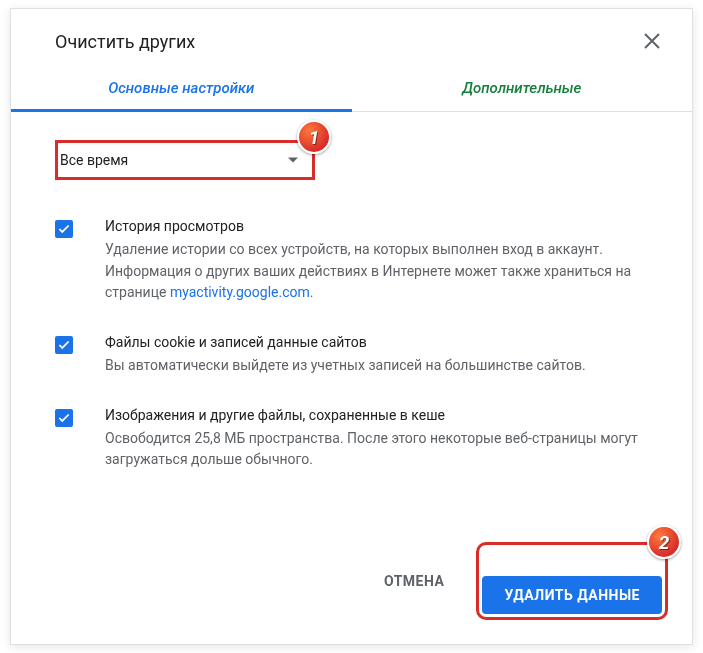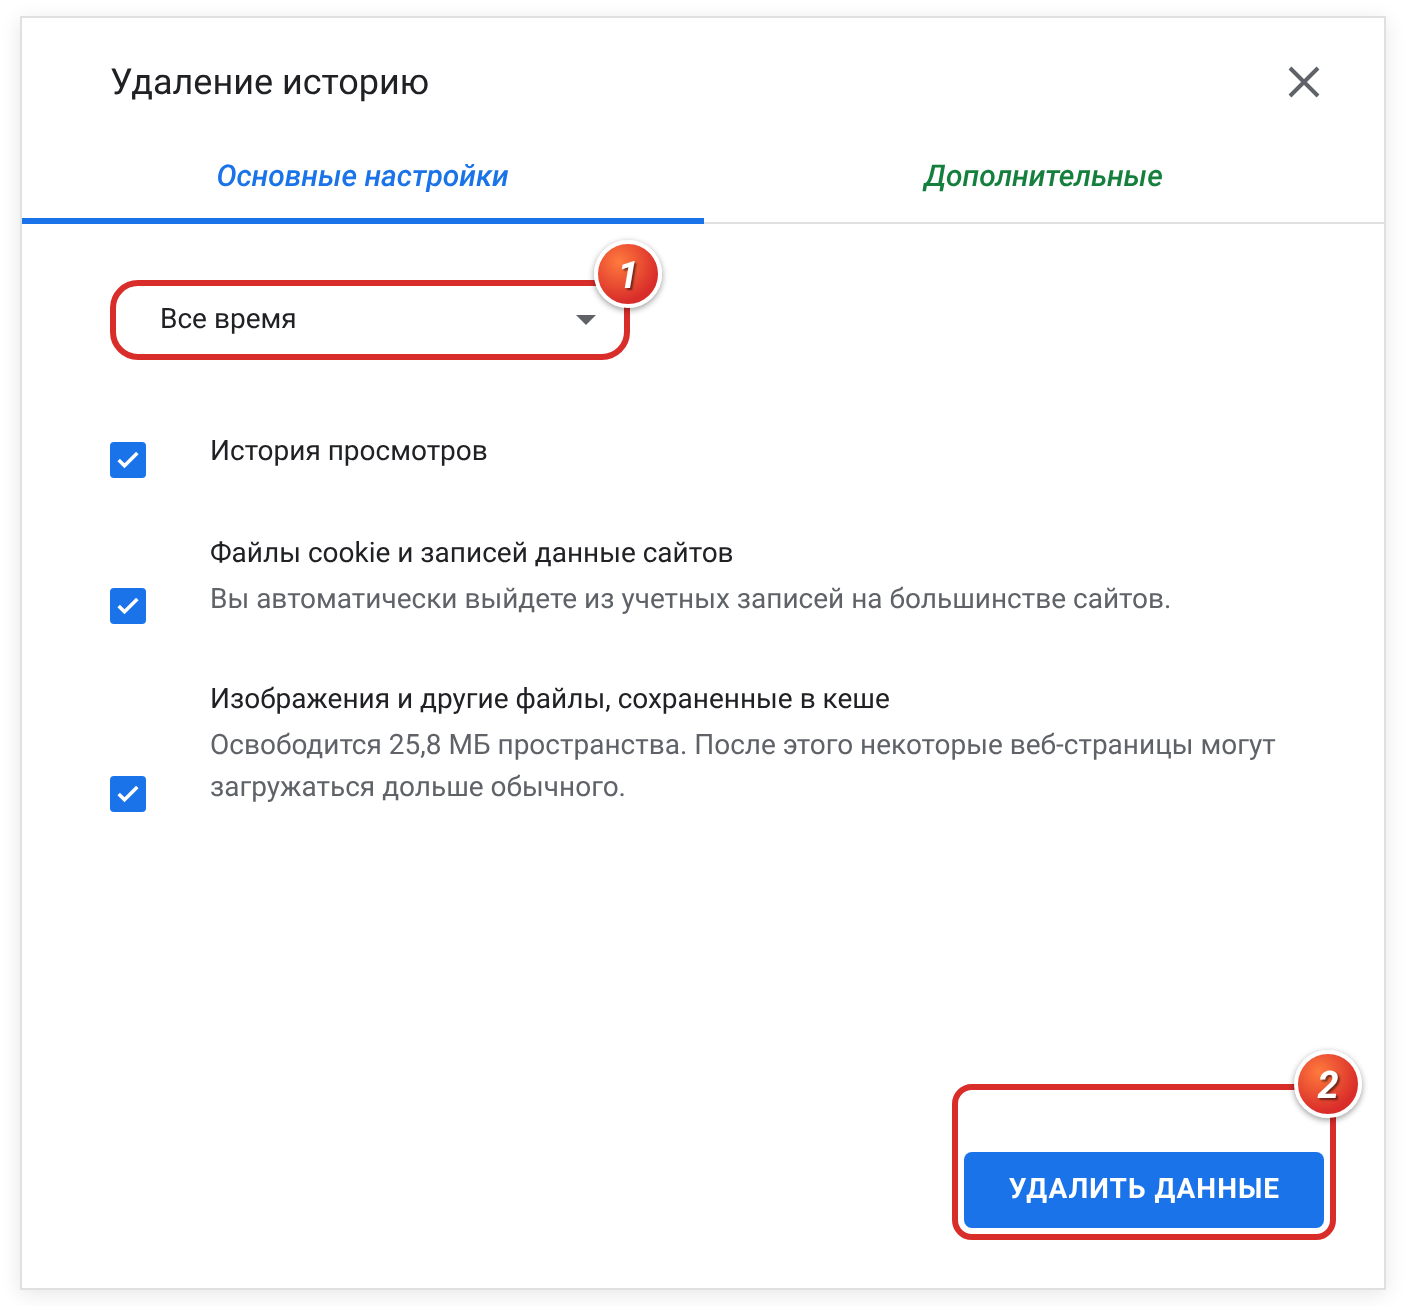--- a/index.html
+++ b/index.html
@@ -90,23 +90,23 @@
       font-size: 14px;
       color: #202124;
       margin-right: 4px;
     }
     .dropdown-wrap {
       position: relative;
       display: inline-block;
     }
     .dropdown {
       border: 3px solid #d92d2a;
-      border-radius: 14px;
+      border-radius: 0;
       background: #fff;
-      padding: 9px 44px 9px 22px;
+      padding: 9px 44px 9px 2px;
       font-size: 14px;
       color: #202124;
       width: 260px;
       position: relative;
       cursor: pointer;
     }
     .dropdown-arrow {
       position: absolute;
       right: 14px;
       top: 50%;
@@ -134,21 +134,21 @@
       font-style: italic;
       text-shadow: 1px 1px 1px rgba(0,0,0,0.5);
       z-index: 10;
     }
     .badge-1 {
       top: -20px;
       right: -16px;
     }
     .option-row {
       display: flex;
-      align-items: flex-end;
+      align-items: flex-start;
       margin-bottom: 30px;
     }
     .checkbox {
       width: 18px;
       height: 18px;
       background: #1a73e8;
       border-radius: 2px;
       display: flex;
       align-items: center;
       justify-content: center;
@@ -222,21 +222,21 @@
     .badge-2 {
       top: -20px;
       right: -16px;
     }
   </style>
 </head>
 <body>
 
 <div class="dialog">
   <div class="header">
-    <div class="title">Удаление историю</div>
+    <div class="title">Очистить других</div>
     <div class="close-btn">
       <svg viewBox="0 0 24 24">
           <path d="M5 5 L19 19 M19 5 L5 19" stroke="#5f6368" stroke-width="2"></path>
         </svg>
     </div>
   </div>
 
   <div class="tabs">
     <div class="tab active">Основные настройки</div>
     <div class="tab">Дополнительные</div>
@@ -254,20 +254,23 @@
     </div>
 
     <div class="option-row">
       <div class="checkbox">
         <svg viewBox="0 0 24 24">
             <polyline points="4,12 9,17 20,6"></polyline>
           </svg>
       </div>
       <div class="option-text">
         <div class="option-title">История просмотров</div>
+        <div class="option-desc">
+          <span>Удаление истории со всех устройств, на которых выполнен вход в аккаунт. Информация о других ваших действиях в Интернете может также храниться на странице </span><span class="option-link">myactivity.google.com</span><span>.</span>
+        </div>
       </div>
     </div>
 
     <div class="option-row">
       <div class="checkbox">
         <svg viewBox="0 0 24 24">
             <polyline points="4,12 9,17 20,6"></polyline>
           </svg>
       </div>
       <div class="option-text">
@@ -283,18 +286,19 @@
           </svg>
       </div>
       <div class="option-text">
         <div class="option-title">Изображения и другие файлы, сохраненные в кеше</div>
         <div class="option-desc">Освободится 25,8 МБ пространства. После этого некоторые веб-страницы могут загружаться дольше обычного.</div>
       </div>
     </div>
   </div>
 
   <div class="footer">
+    <button class="btn-cancel">ОТМЕНА</button>
     <div class="btn-primary-wrap">
       <button class="btn-primary">УДАЛИТЬ ДАННЫЕ</button>
       <div class="badge badge-2">2</div>
     </div>
   </div>
 </div>
 
 </body></html>

